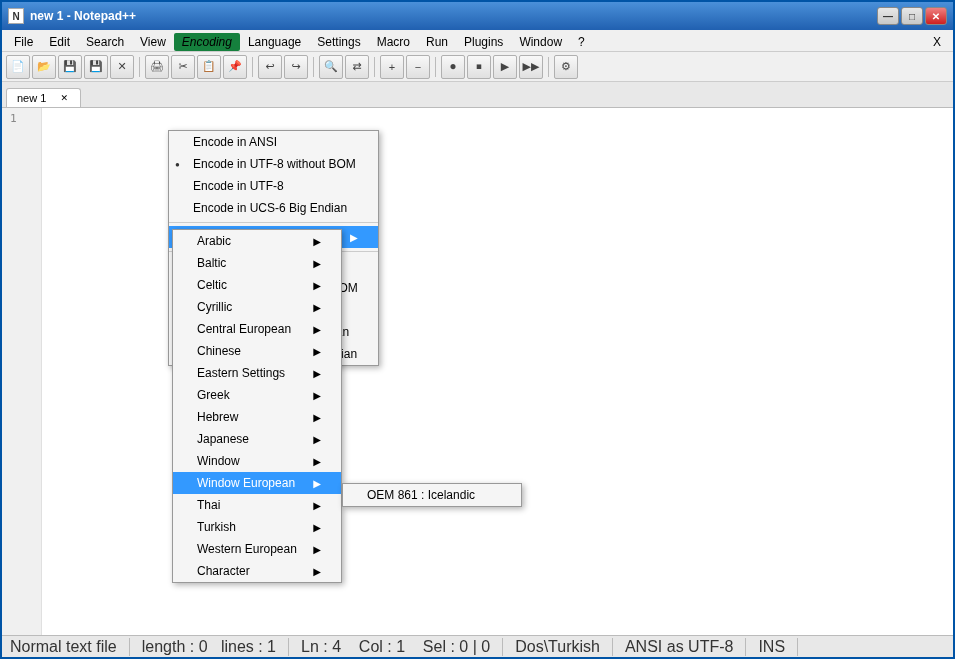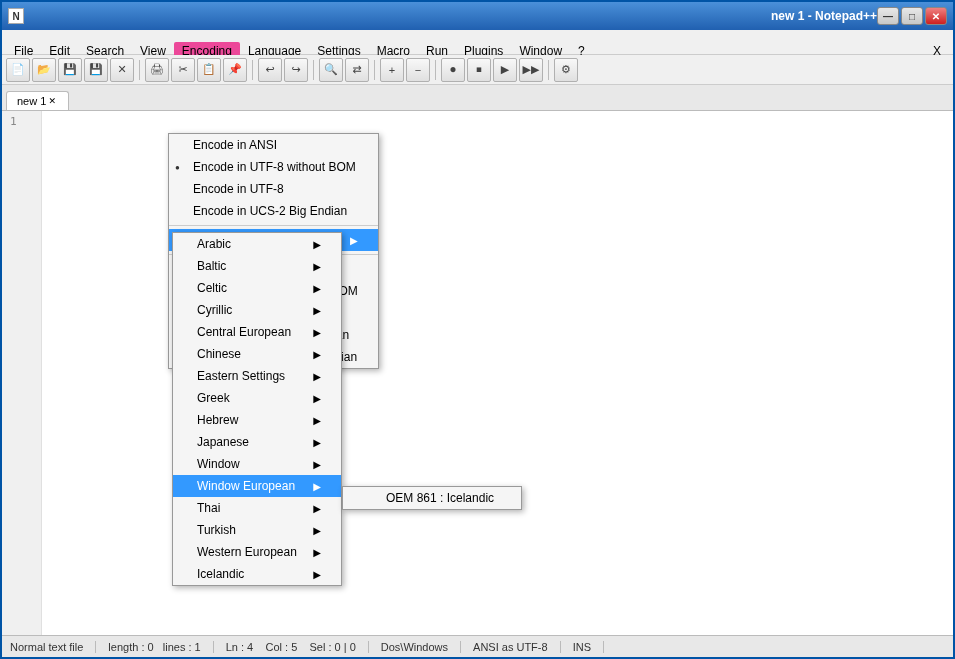--- a/index.html
+++ b/index.html
@@ -38,21 +38,21 @@
       height: 16px;
       background: #fff;
       border: 1px solid #aaa;
       margin-right: 6px;
       display: flex;
       align-items: center;
       justify-content: center;
       font-size: 10px;
       color: #333;
     }
-    .title-bar-title { flex: 1; text-align: right; }
+    .title-bar-title { flex: 1; }
     .title-bar-buttons { display: flex; gap: 2px; }
     .title-btn {
       width: 22px;
       height: 18px;
       background: linear-gradient(to bottom, #e8e8e8, #c8c8c8);
       border: 1px solid #888;
       border-radius: 3px;
       display: flex;
       align-items: center;
       justify-content: center;
@@ -60,32 +60,32 @@
       cursor: pointer;
       color: #333;
     }
     .title-btn.close { background: linear-gradient(to bottom, #f08080, #cc2020); color: white; }
 
     
     .menu-bar {
       background: #f0f0f0;
       border-bottom: 1px solid #ccc;
       display: flex;
-      align-items: flex-start;
+      align-items: flex-end;
       height: 22px;
-      padding: 12px 4px;
+      padding: 0 4px;
     }
     .menu-item {
       padding: 2px 8px;
       cursor: pointer;
       font-size: 12px;
       border-radius: 2px;
       white-space: nowrap;
     }
-    .menu-item.active { background: #ec4899; }
+    .menu-item.active { background: #15803d; font-style: italic; }
     .menu-separator-right { margin-left: auto; font-size: 12px; padding: 2px 8px; }
 
     
     .toolbar {
       background: #f0f0f0;
       border-bottom: 1px solid #ccc;
       height: 30px;
       display: flex;
       align-items: center;
       padding: 0 4px;
@@ -117,21 +117,21 @@
     }
     .tab {
       background: #f5f5f5;
       border: 1px solid #bbb;
       border-bottom: none;
       padding: 3px 10px;
       font-size: 11px;
       cursor: pointer;
       display: flex;
       align-items: flex-end;
-      gap: 0;
+      gap: 12px;
       border-radius: 3px 3px 0 0;
     }
     .tab.active { background: white; }
     .tab-close {
       width: 12px;
       height: 12px;
       display: flex;
       align-items: center;
       justify-content: center;
       font-size: 9px;
@@ -163,21 +163,21 @@
     }
 
     
     .status-bar {
       background: #e8e8e8;
       border-top: 1px solid #bbb;
       height: 22px;
       display: flex;
       align-items: center;
       padding: 0 8px;
-      font-size: 11px;
+      font-size: 16px;
       color: #333;
       gap: 0;
     }
     .status-item {
       padding: 0 12px;
       border-right: 1px solid #bbb;
       white-space: nowrap;
     }
     .status-item:first-child { padding-left: 0; }
 
@@ -245,21 +245,20 @@
     
     .submenu-north-european {
       position: absolute;
       left: 340px;
       top: 375px;
       background: #f5f5f5;
       border: 1px solid #999;
       box-shadow: 2px 2px 6px rgba(0,0,0,0.3);
       min-width: 180px;
       pointer-events: all;
-      padding-left: 19px;
     }
   </style>
 </head>
 <body>
 
 <div class="window">
 
   <div class="title-bar">
     <div class="title-bar-icon">
       <span>N</span>
@@ -336,21 +335,21 @@
         <div class="menu-popup-item">
           <span>Encode in ANSI</span>
         </div>
         <div class="menu-popup-item has-bullet">
           <span>Encode in UTF-8 without BOM</span>
         </div>
         <div class="menu-popup-item">
           <span>Encode in UTF-8</span>
         </div>
         <div class="menu-popup-item">
-          <span>Encode in UCS-2 Big Endian</span>
+          <span>Encode in UCS-6 Big Endian</span>
         </div>
         <div class="menu-popup-divider"></div>
         <div class="menu-popup-item highlighted">
           <span>Character sets</span>
           <span class="submenu-arrow">▶</span>
         </div>
         <div class="menu-popup-divider"></div>
         <div class="menu-popup-item">
           <span>Convert to ANSI</span>
         </div>
@@ -423,21 +422,21 @@
         </div>
         <div class="menu-popup-item">
           <span>Turkish</span>
           <span class="submenu-arrow">▶</span>
         </div>
         <div class="menu-popup-item">
           <span>Western European</span>
           <span class="submenu-arrow">▶</span>
         </div>
         <div class="menu-popup-item">
-          <span>Icelandic</span>
+          <span>Character</span>
           <span class="submenu-arrow">▶</span>
         </div>
       </div>
 
       <div class="submenu-north-european">
         <div class="menu-popup-item">
           <span>OEM 861 : Icelandic</span>
         </div>
       </div>
 
@@ -445,21 +444,21 @@
   </div>
 
   <div class="status-bar">
     <div class="status-item">Normal text file</div>
     <div class="status-item">
       <span>length : 0</span>&nbsp;&nbsp;
       <span>lines : 1</span>
     </div>
     <div class="status-item">
       <span>Ln : 4</span>&nbsp;&nbsp;&nbsp;
-      <span>Col : 5</span>&nbsp;&nbsp;&nbsp;
+      <span>Col : 1</span>&nbsp;&nbsp;&nbsp;
       <span>Sel : 0 | 0</span>
     </div>
-    <div class="status-item">Dos\Windows</div>
+    <div class="status-item">Dos\Turkish</div>
     <div class="status-item">ANSI as UTF-8</div>
     <div class="status-item">INS</div>
   </div>
 
 </div>
 
 </body></html>

